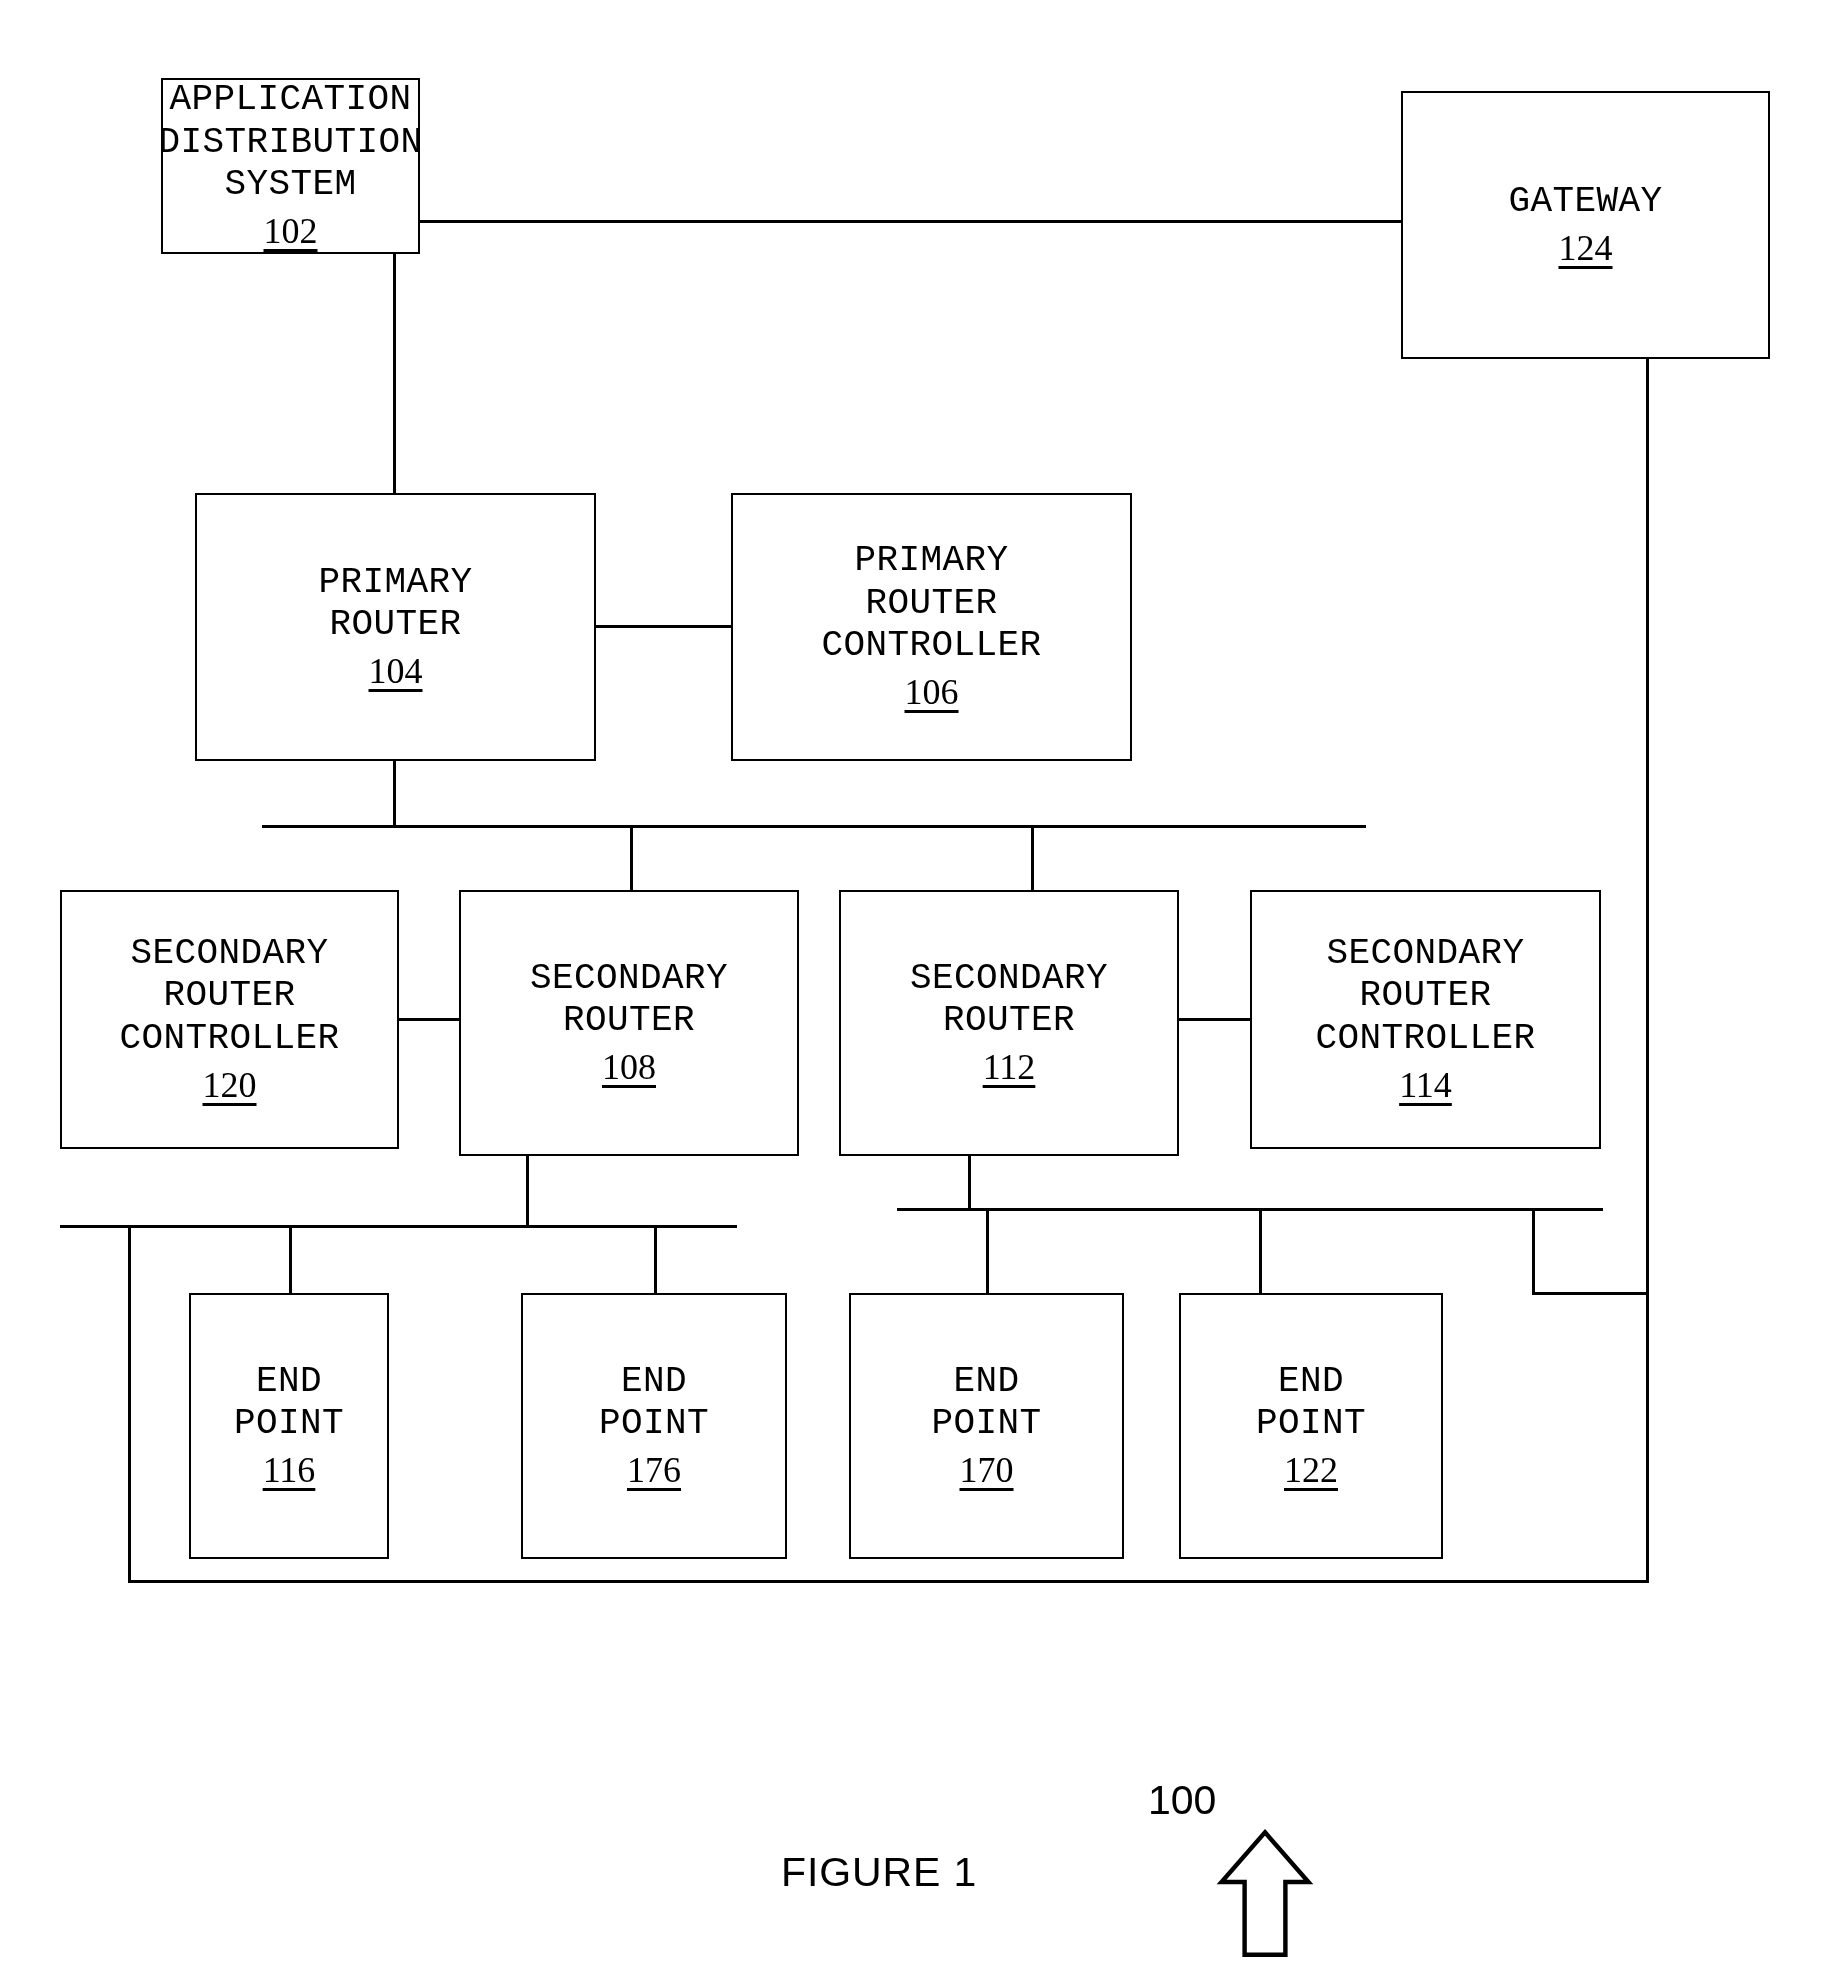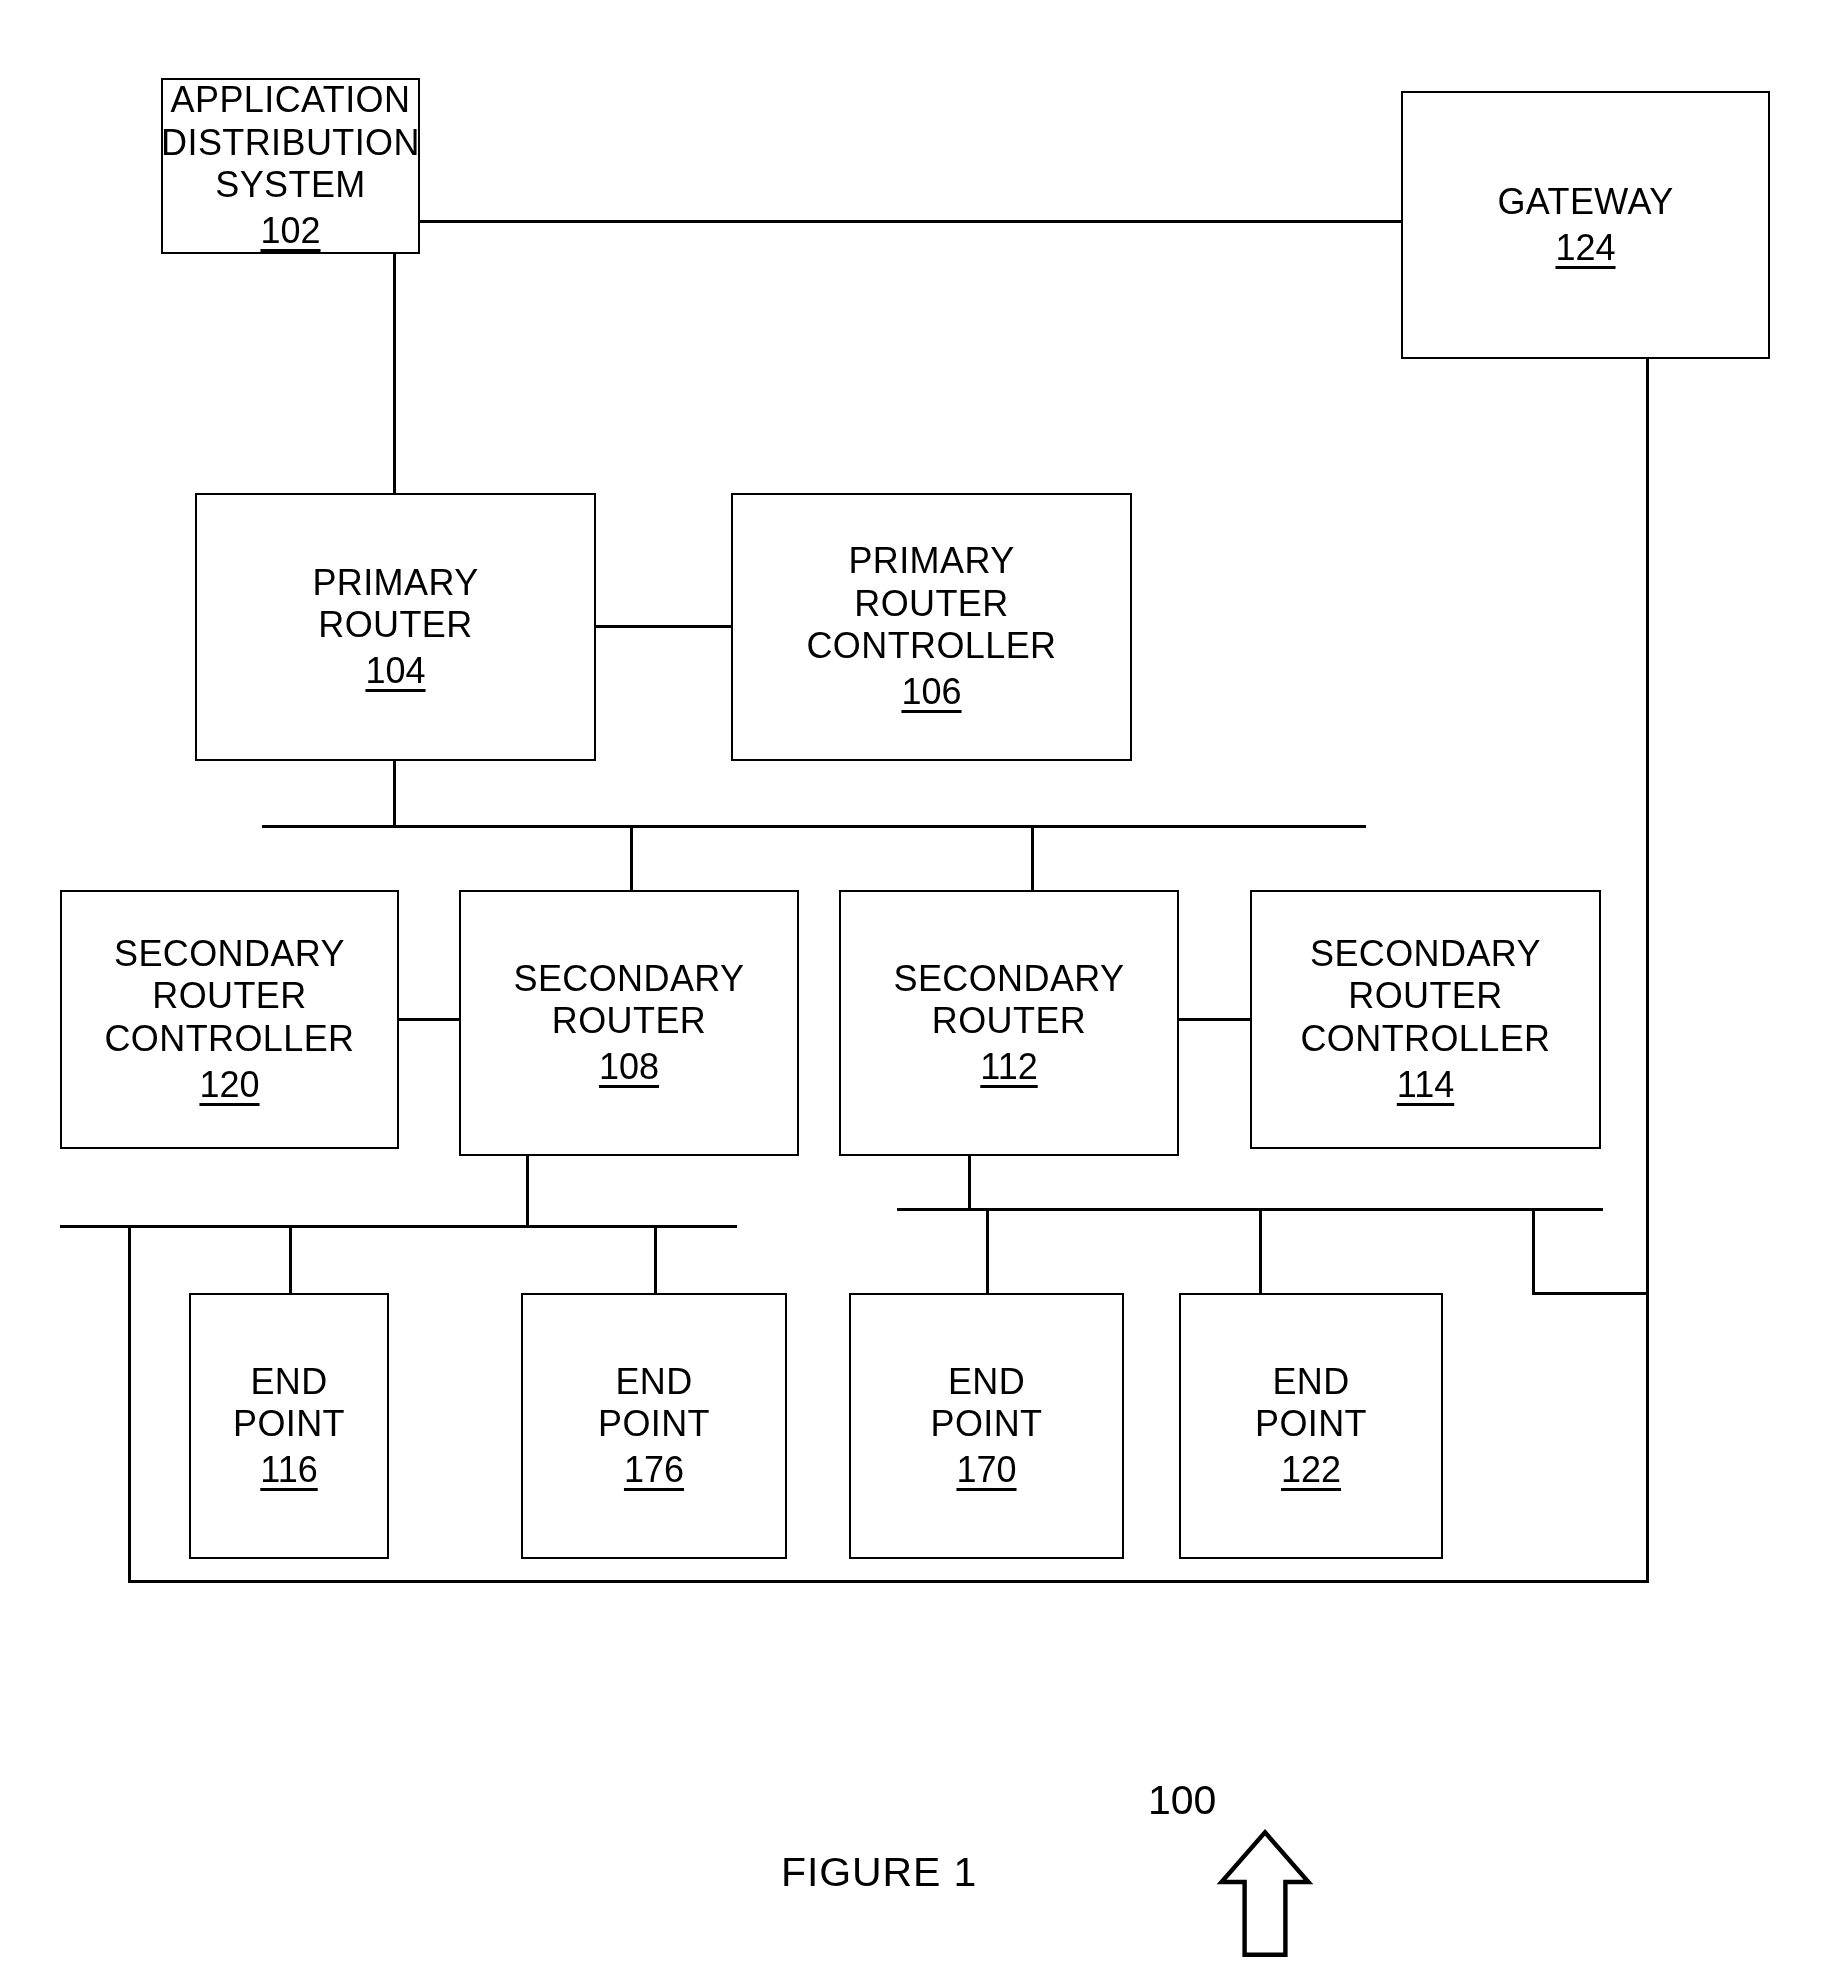--- a/index.html
+++ b/index.html
@@ -2,23 +2,23 @@
 <html style="font-size:14px"><head>
 <meta charset="utf-8">
 <style>
   html,body{margin:0;padding:0;background:#ffffff;}
   body{width:1848px;height:1983px;position:relative;overflow:hidden;
        font-family:"Liberation Sans", sans-serif;color:#000;}
   #figure{position:absolute;left:0;top:0;width:1848px;height:1983px;}
   .node{position:absolute;border:2.7px solid #000;background:#fff;
         display:flex;flex-direction:column;align-items:center;justify-content:center;
         text-align:center;box-sizing:border-box;}
-  .node .ttl{font-size:36px;line-height:1.18;letter-spacing:0.4px;white-space:pre-line;}
+  .node .ttl{font-size:36px;line-height:1.18;letter-spacing:0.4px;white-space:pre-line;font-family:Liberation Mono, monospace;}
   .node .ref{font-size:36px;line-height:1.18;text-decoration:underline;
-             text-underline-offset:6.2px;text-decoration-thickness:2.7px;margin-top:3.5px;}
+             text-underline-offset:6.2px;text-decoration-thickness:2.7px;margin-top:3.5px;font-family:Liberation Serif, serif;}
   .wire{position:absolute;background:#000;}
   .h{height:2.7px;}
   .v{width:2.7px;}
   #caption{position:absolute;font-size:41px;letter-spacing:0.9px;}
   #sysnum{position:absolute;font-size:41px;}
   #uparrow{position:absolute;}
 </style>
 </head>
 <body>
 

